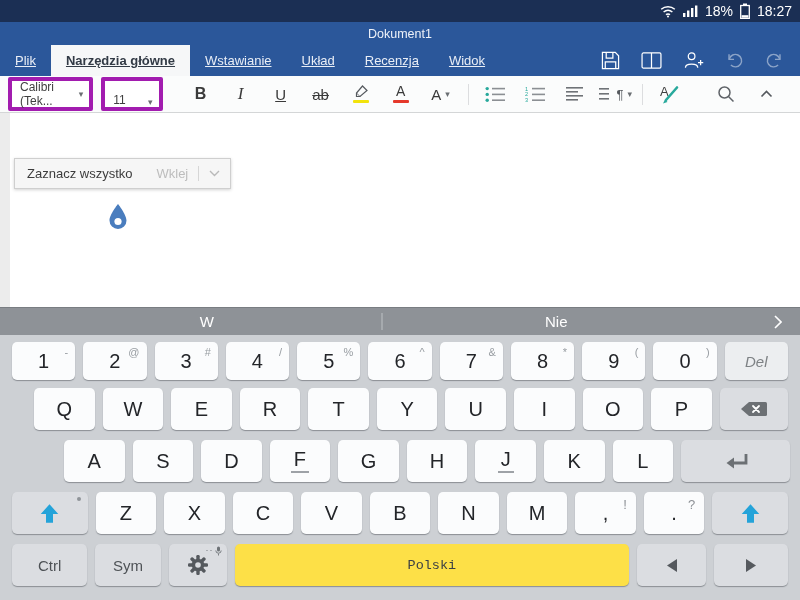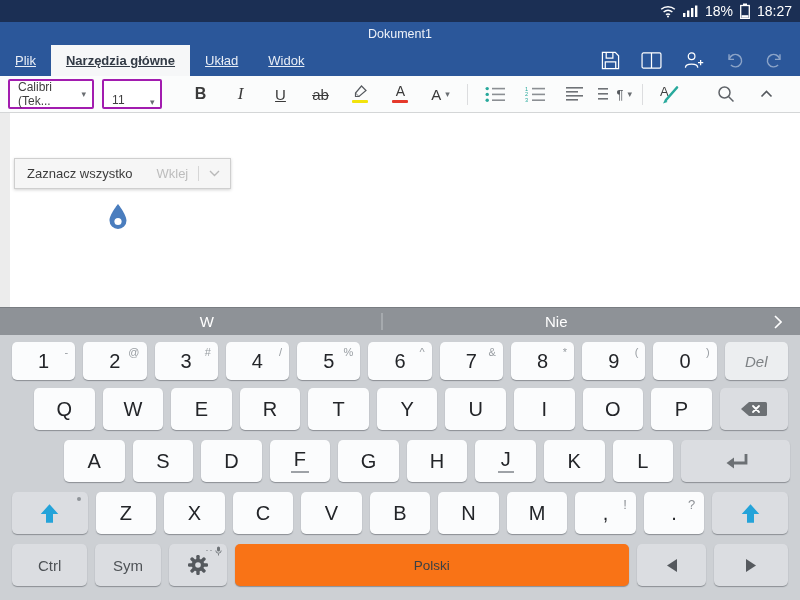--- a/index.html
+++ b/index.html
@@ -21,21 +21,21 @@
   .tabbar{height:31px;background:#2b579a;display:flex;align-items:stretch;flex:none;}
   .tab{padding:0 15px;display:flex;align-items:center;color:#e9eef6;font-size:13px;cursor:default;text-decoration:underline;}
   .tab.active{background:#f6f7f8;color:#323a45;font-weight:bold;text-align:center;}
   .tab-actions{margin-left:auto;display:flex;align-items:center;gap:21px;padding-right:16px;}
   .tact{display:flex;align-items:center;}
   .tact.disabled{opacity:.45;}
 
   
   .toolbar{height:36px;background:#fbfcfc;border-bottom:1px solid #d4d6d7;
     display:flex;align-items:center;padding:0 8px;flex:none;}
-  .dd{height:26px;border:2px solid #a21caf;border-radius:2px;background:#fff;
+  .dd{height:26px;border:4px solid #a21caf;border-radius:2px;background:#fff;
     display:flex;align-items:center;justify-content:space-between;
     padding:0 6px 0 8px;font-size:12px;color:#3f3f3f;}
   .dd-font{width:90px;}
   .dd-size{width:56px;margin-left:8px;align-items:flex-end;}
   .caret{font-size:9px;color:#6a6e72;margin-left:4px;}
   .tb-btn{min-width:40px;height:30px;display:flex;align-items:center;justify-content:center;
     color:#3a3a3a;position:relative;}
   .tb-btn.first{margin-left:18px;}
   .tb-bold{font-weight:bold;font-size:16px;}
   .tb-italic{font-family:"Liberation Serif","DejaVu Serif",serif;font-style:italic;font-size:17px;}
@@ -85,21 +85,21 @@
   .key.fn{background:#dbdde1;}
   .key.light{background:#eceef0;}
   .sec{position:absolute;top:4px;right:7px;font-size:11px;color:#989da2;}
   .sec.bigsec{font-size:13px;top:5px;right:9px;color:#8d9196;}
   .homerow{border-bottom:2px solid #9ea2a7;padding:0 3px 2px;line-height:1;}
   .shiftdot{position:absolute;top:5px;right:7px;width:4px;height:4px;border-radius:50%;background:#8f9499;}
   .michint{position:absolute;top:2px;right:5px;display:flex;align-items:flex-start;gap:1px;}
   .hdots{font-size:9px;line-height:8px;color:#6f7478;letter-spacing:1px;}
   .k-del .prim{font-size:15px;color:#7d8184;font-style:italic;}
   .k-ctrl .prim,.k-sym .prim{font-size:15px;color:#4e5256;}
-  .k-space{background:#f97316;}
+  .k-space{background:#fde047;font-family:Liberation Mono, monospace;}
   .k-space .prim{font-size:13.5px;color:#3c4044;}
   .k-enter{flex:1.8;}
   .k-backspace{flex:1.13;}
   .k-shift-left,.k-shift-right{flex:1.25;}
   .k-ctrl{flex:1.2;justify-content:center;}
   .k-sym{flex:1.05;}
   .k-settings{flex:0.92;}
   .k-space{flex:6.3;}
   .k-arrow-left{flex:1.1;}
   .k-arrow-right{flex:1.18;}
@@ -138,21 +138,23 @@
     <span class="clock">18:27</span>
   </div>
 
   <div class="titlebar">
     <span>Dokument1</span>
   </div>
 
   <div class="tabbar">
     <div class="tab">Plik</div>
     <div class="tab active">Narzędzia główne</div>
+    <div class="tab">Wstawianie</div>
     <div class="tab">Układ</div>
+    <div class="tab">Recenzja</div>
     <div class="tab">Widok</div>
     <div class="tab-actions">
       <span class="tact">
         <svg width="19" height="19" viewBox="0 0 20 20" fill="none" stroke="#fff" stroke-width="1.3">
           <path d="M1.5 1.5 H15 L18.5 5 V18.5 H1.5 Z"></path>
           <path d="M5.5 1.5 V7.5 H12.5 V1.5"></path>
           <path d="M4.5 18.5 V11.5 H15.5 V18.5"></path>
         </svg>
       </span>
       <span class="tact">

